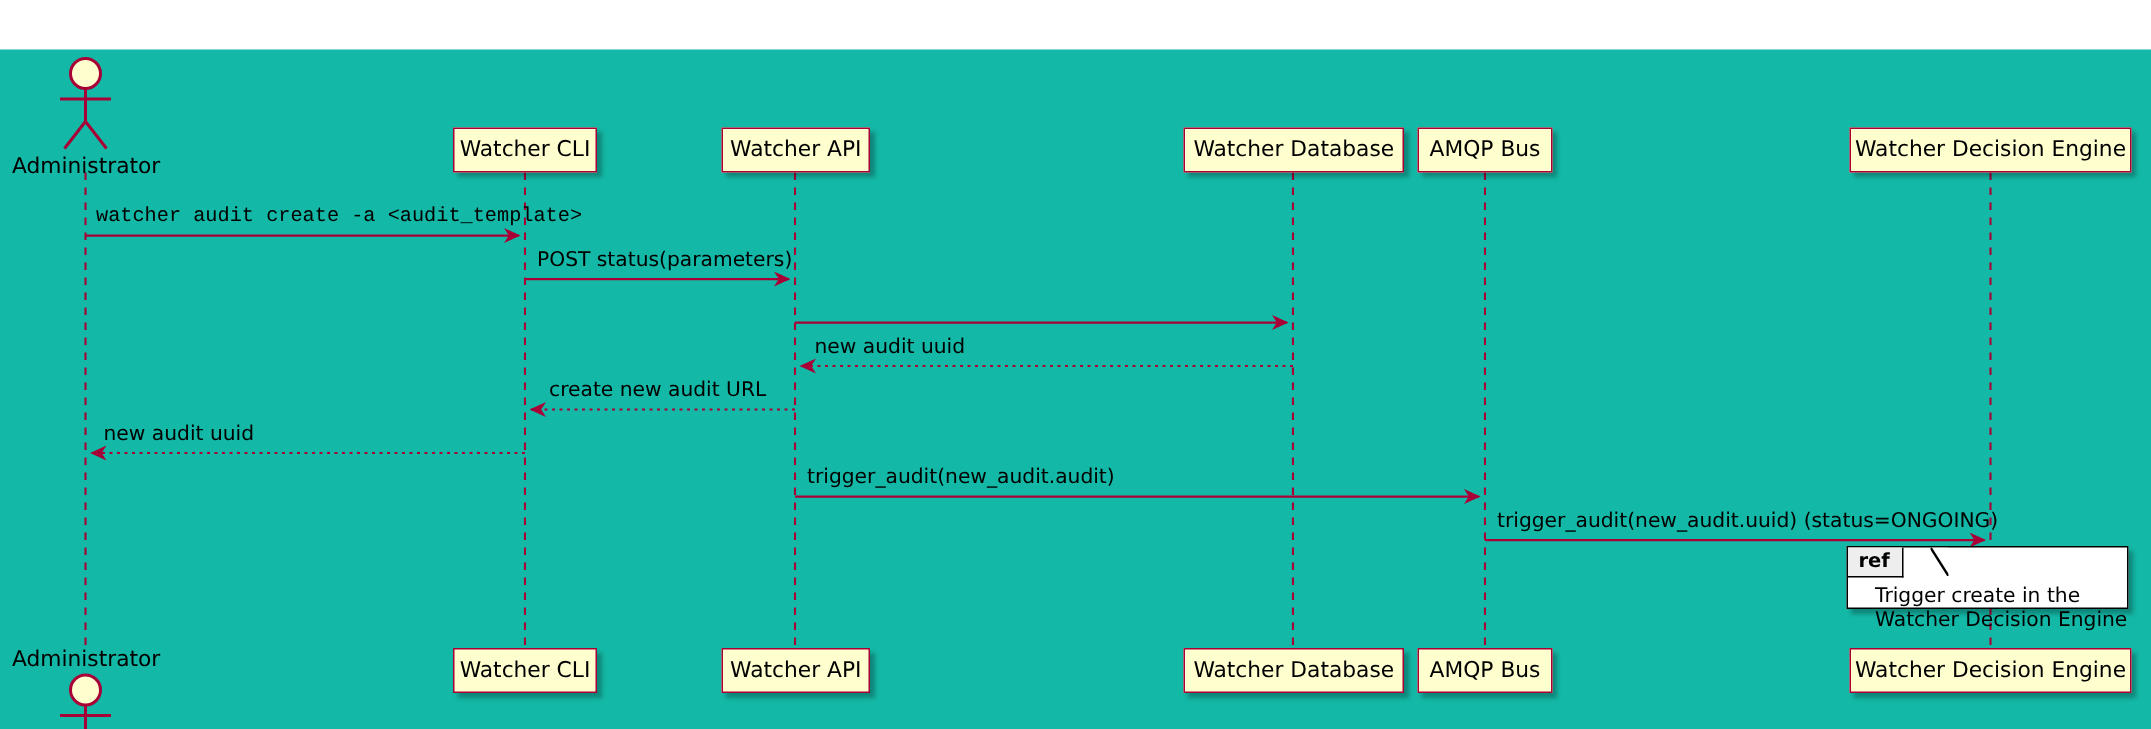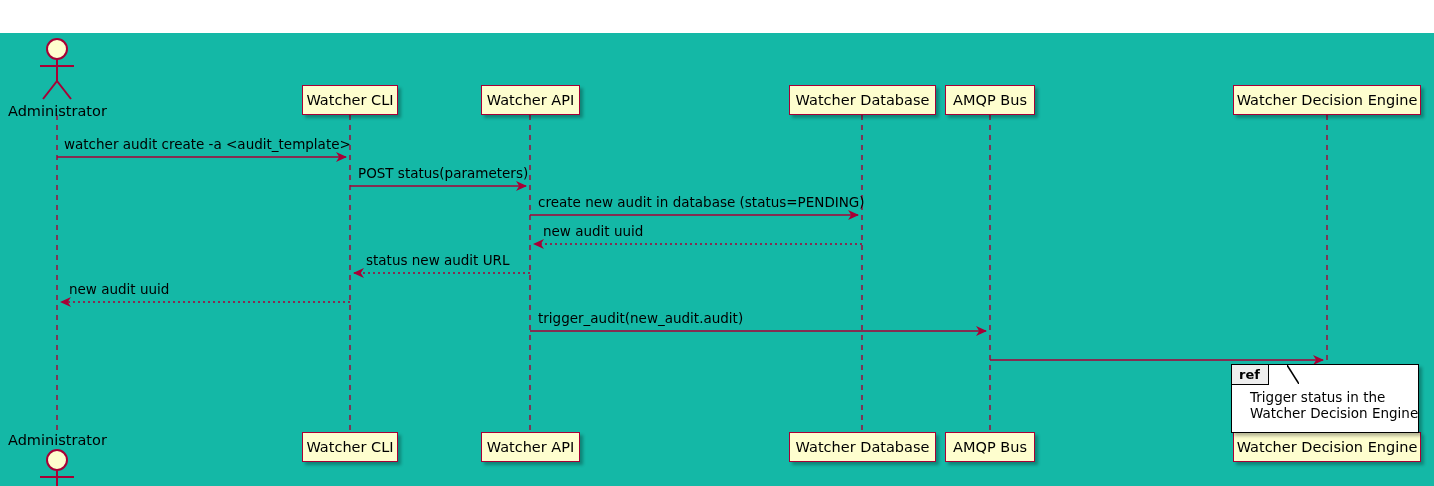--- a/index.html
+++ b/index.html
@@ -194,42 +194,42 @@
   </div>
 
   <div class="participant" style="left:945px; top:399px; width:90px;">
     <span>AMQP Bus</span>
   </div>
 
   <div class="participant" style="left:1233px; top:399px; width:188px;">
     <span>Watcher Decision Engine</span>
   </div>
 
-  <div class="msg-label" style="left:64px; top:105px;">watcher audit create -a &lt;audit_template&gt;</div>
+  <div class="msg-label" style="left:64px; top:105px;font-family:Liberation Mono, monospace;">watcher audit create -a &lt;audit_template&gt;</div>
 
   <div class="msg-label" style="left:358px; top:134px;">POST status(parameters)</div>
 
-  <div class="msg-label" style="left:538px; top:163px;">create new audit in database (status=PENDING)</div>
 
   <div class="msg-label" style="left:543px; top:192px;">new audit uuid</div>
 
-  <div class="msg-label" style="left:366px; top:221px;">status new audit URL</div>
+  <div class="msg-label" style="left:366px; top:221px;">create new audit URL</div>
 
   <div class="msg-label" style="left:69px; top:250px;">new audit uuid</div>
 
   <div class="msg-label" style="left:538px; top:279px;">trigger_audit(new_audit.audit)</div>
 
-
-  <div class="ref-box" style="left:1231px; top:331px; width:188px; height:69px;">
+  <div class="msg-label" style="left:998px; top:308px;">trigger_audit(new_audit.uuid) (status=ONGOING)</div>
+
+  <div class="ref-box" style="left:1231px; top:331px; width:188px; height:42px;">
     <div class="ref-tab">
       <span>ref</span>
     </div>
     <svg class="ref-tab-notch" style="left:55px;" viewBox="0 0 12 19" preserveAspectRatio="none">
       <path d="M0,0 L12,0 L12,19 L0,19 Z" fill="#FFFFFF"></path>
       <path d="M0,0 L12,19" stroke="#000000" stroke-width="1.6" fill="none"></path>
     </svg>
     <div class="ref-text">
-      <div>Trigger status in the</div>
+      <div>Trigger create in the</div>
       <div>Watcher Decision Engine</div>
     </div>
   </div>
 
 </div>
 
 </body></html>

